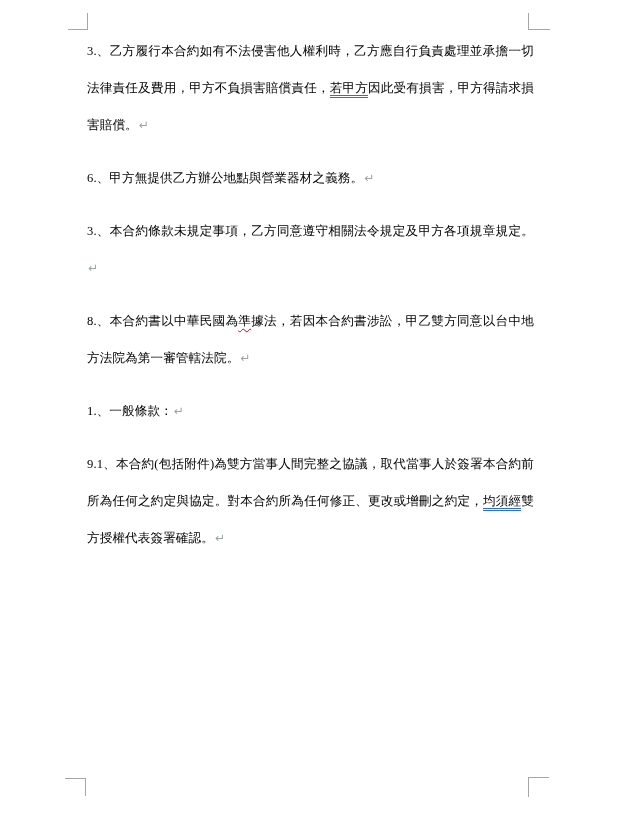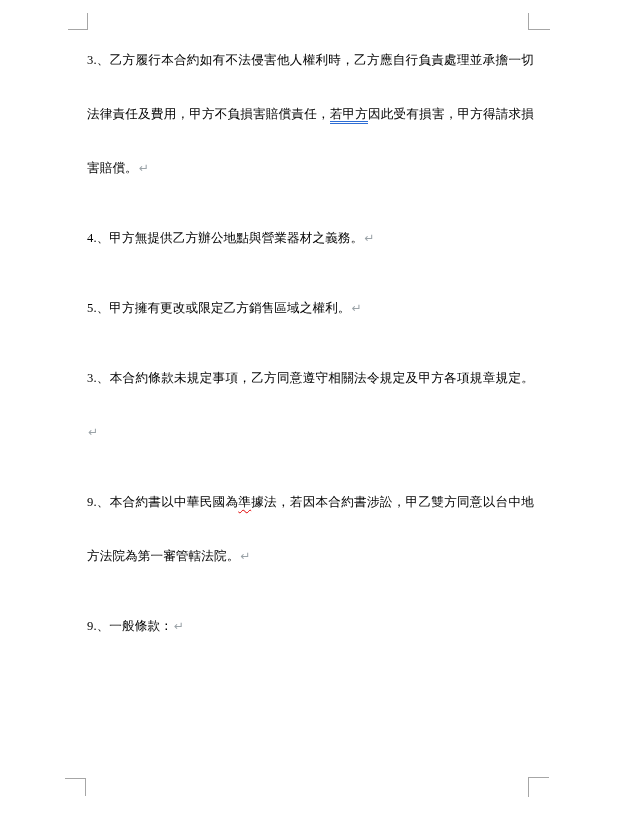--- a/index.html
+++ b/index.html
@@ -39,21 +39,21 @@
   }
   .content {
     position: absolute;
     left: 87px;
     top: 33px;
     width: 447px;
   }
   p.clause {
     margin: 0 0 16px 0;
     font-size: 12.6px;
-    line-height: 54px;
+    line-height: 37px;
     letter-spacing: 0.1px;
     color: var(--text, #000000);
     text-align: justify;
     text-justify: inter-ideograph;
   }
   .seg { white-space: normal; }
   .mark-grammar {
     border-bottom: 3px double var(--grammar, #2f6ed4);
     padding-bottom: 0px;
   }
@@ -74,19 +74,19 @@
 </head>
 <body>
 
 <div class="page">
   <div class="crop crop-tl"></div>
   <div class="crop crop-tr"></div>
   <div class="crop crop-bl"></div>
   <div class="crop crop-br"></div>
   <div class="content" id="doc-content">
       <p class="clause"><span class="seg">3.、乙方履行本合約如有不法侵害他人權利時，乙方應自行負責處理並承擔一切法律責任及費用，甲方不負損害賠償責任，</span><span class="seg mark-grammar">若甲方</span><span class="seg">因此受有損害，甲方得請求損害賠償。</span><span class="pilcrow">↵</span></p>
-      <p class="clause"><span class="seg">4.、甲方無提供乙方辦公地點與營業器材之義務。</span><span class="pilcrow">↵</span></p>
-      <p class="clause"><span class="seg">5.、甲方擁有更改或限定乙方銷售區域之權利。</span><span class="pilcrow">↵</span></p>
+      <p class="clause"><span class="seg">6.、甲方無提供乙方辦公地點與營業器材之義務。</span><span class="pilcrow">↵</span></p>
       <p class="clause"><span class="seg">3.、本合約條款未規定事項，乙方同意遵守相關法令規定及甲方各項規章規定。</span><span class="pilcrow">↵</span></p>
-      <p class="clause"><span class="seg">9.、本合約書以中華民國為</span><span class="seg mark-spelling">準</span><span class="seg">據法，若因本合約書涉訟，甲乙雙方同意以台中地方法院為第一審管轄法院。</span><span class="pilcrow">↵</span></p>
-      <p class="clause"><span class="seg">9.、一般條款：</span><span class="pilcrow">↵</span></p>
+      <p class="clause"><span class="seg">8.、本合約書以中華民國為</span><span class="seg mark-spelling">準</span><span class="seg">據法，若因本合約書涉訟，甲乙雙方同意以台中地方法院為第一審管轄法院。</span><span class="pilcrow">↵</span></p>
+      <p class="clause"><span class="seg">1.、一般條款：</span><span class="pilcrow">↵</span></p>
+      <p class="clause"><span class="seg">9.1、本合約(包括附件)為雙方當事人間完整之協議，取代當事人於簽署本合約前所為任何之約定與協定。對本合約所為任何修正、更改或增刪之約定，</span><span class="seg mark-grammar">均須經</span><span class="seg">雙方授權代表簽署確認。</span><span class="pilcrow">↵</span></p>
     </div>
 </div>
 
 </body></html>

